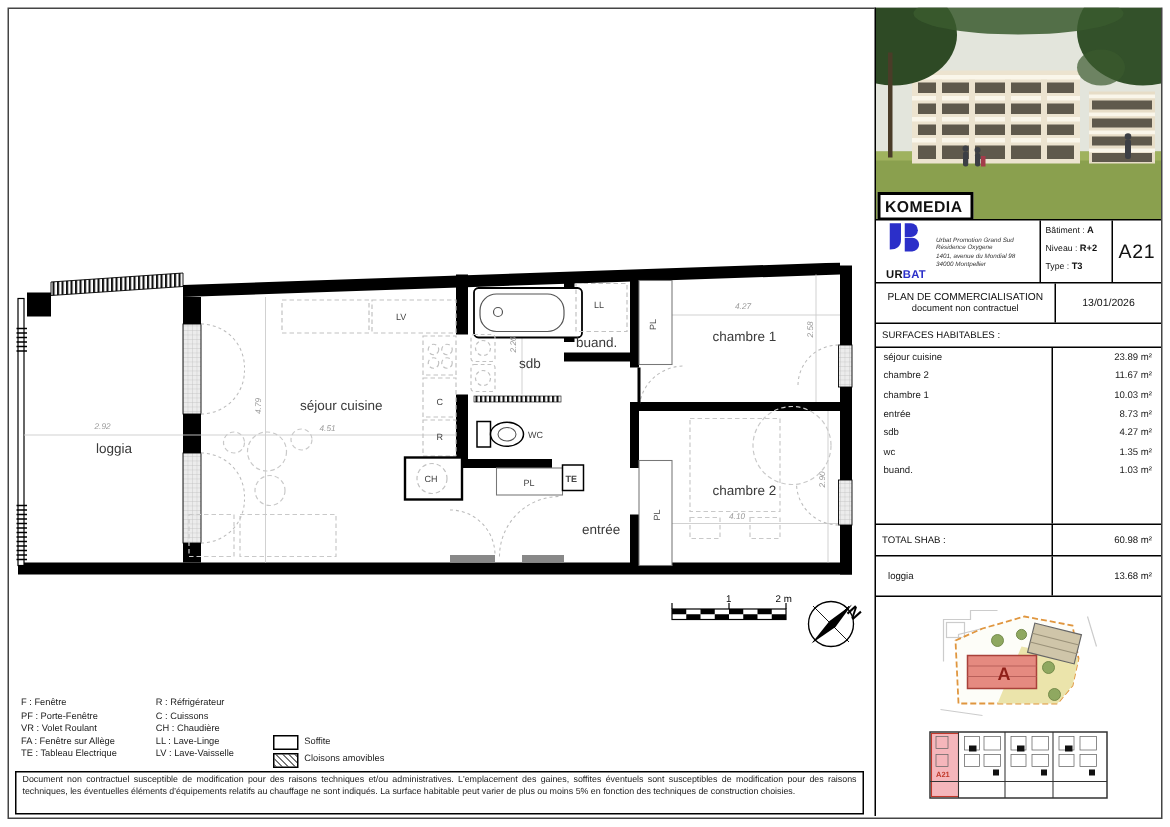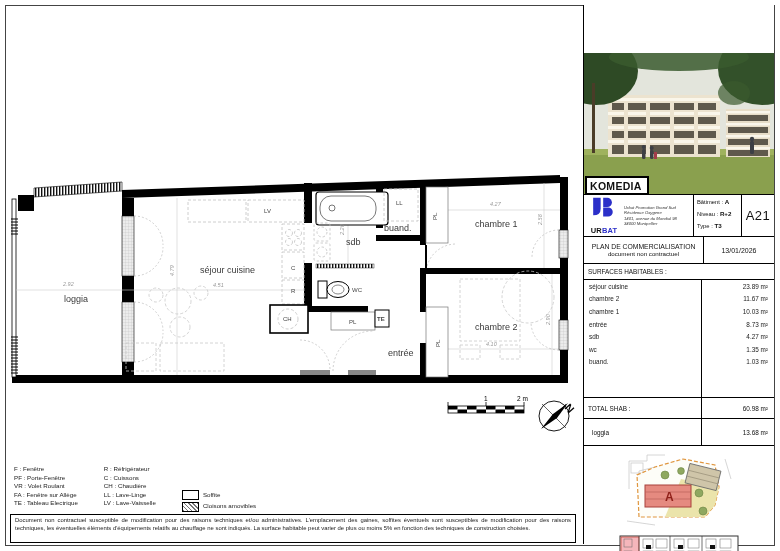--- a/index.html
+++ b/index.html
@@ -21,21 +21,21 @@
   .legrow{display:flex;align-items:center;margin-bottom:1.6px;}
   .swatch{display:inline-block;width:15px;height:8px;border:1px solid #000;margin-right:4px;background:#fff;}
   .swatch.hatch{background:repeating-linear-gradient(45deg,#777 0 1px,#fff 1px 3px);}
 
   
   .disclaimer{position:absolute;left:10px;top:514px;width:566px;height:29px;border:1px solid #000;
               font-size:5.9px;line-height:7.6px;color:#222;padding:2px 4px;box-sizing:border-box;text-align:justify;}
 
   
   .sidebar{position:absolute;left:583px;top:5px;width:190px;height:539px;border-left:1px solid #000;background:#fff;}
-  .photo{position:relative;width:190px;height:141px;border-bottom:1px solid #000;overflow:hidden;margin-top:48px;}
+  .photo{position:relative;width:190px;height:141px;border-bottom:1px solid #000;overflow:hidden;}
   .komedia{position:absolute;left:1px;bottom:-1px;background:#fff;border:2px solid #000;
            font-size:10.5px;font-weight:bold;letter-spacing:.3px;padding:2px 5px 1px 3px;}
   .titleblock{display:flex;height:41px;border-bottom:1px solid #000;}
   .tb-left{width:109px;display:flex;align-items:center;padding:2px 1px 2px 3px;box-sizing:border-box;}
   .logo-wrap{width:34px;text-align:center;}
   .urbat-word{font-size:7.5px;font-weight:bold;letter-spacing:.2px;margin-top:5px;}
   .urbat-word .blue{color:#2b2fc9;}
   .addr{font-size:4.2px;line-height:5.4px;color:#333;font-style:italic;padding-left:3px;}
   .tb-mid{width:48px;border-left:1px solid #000;font-size:5.8px;line-height:12px;padding:1px 0 0 3px;box-sizing:border-box;white-space:nowrap;}
   .tb-mid b{font-size:6.2px;}

